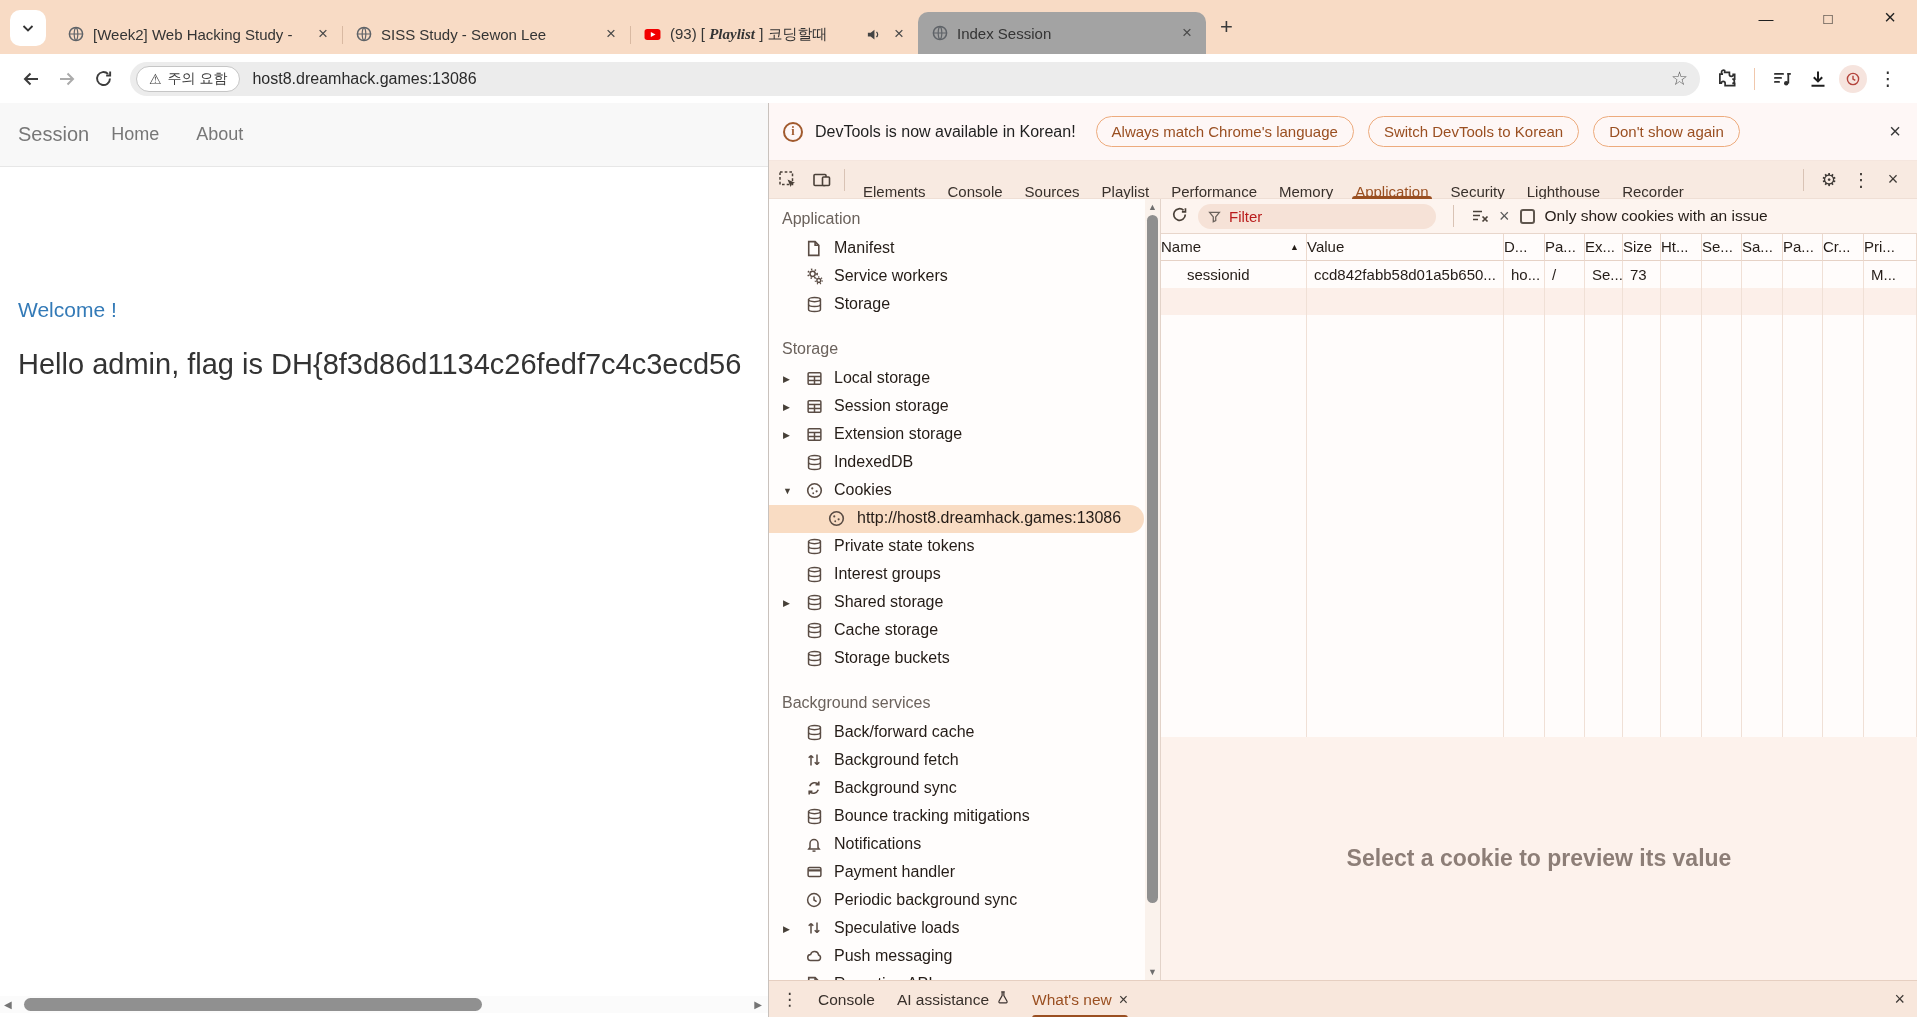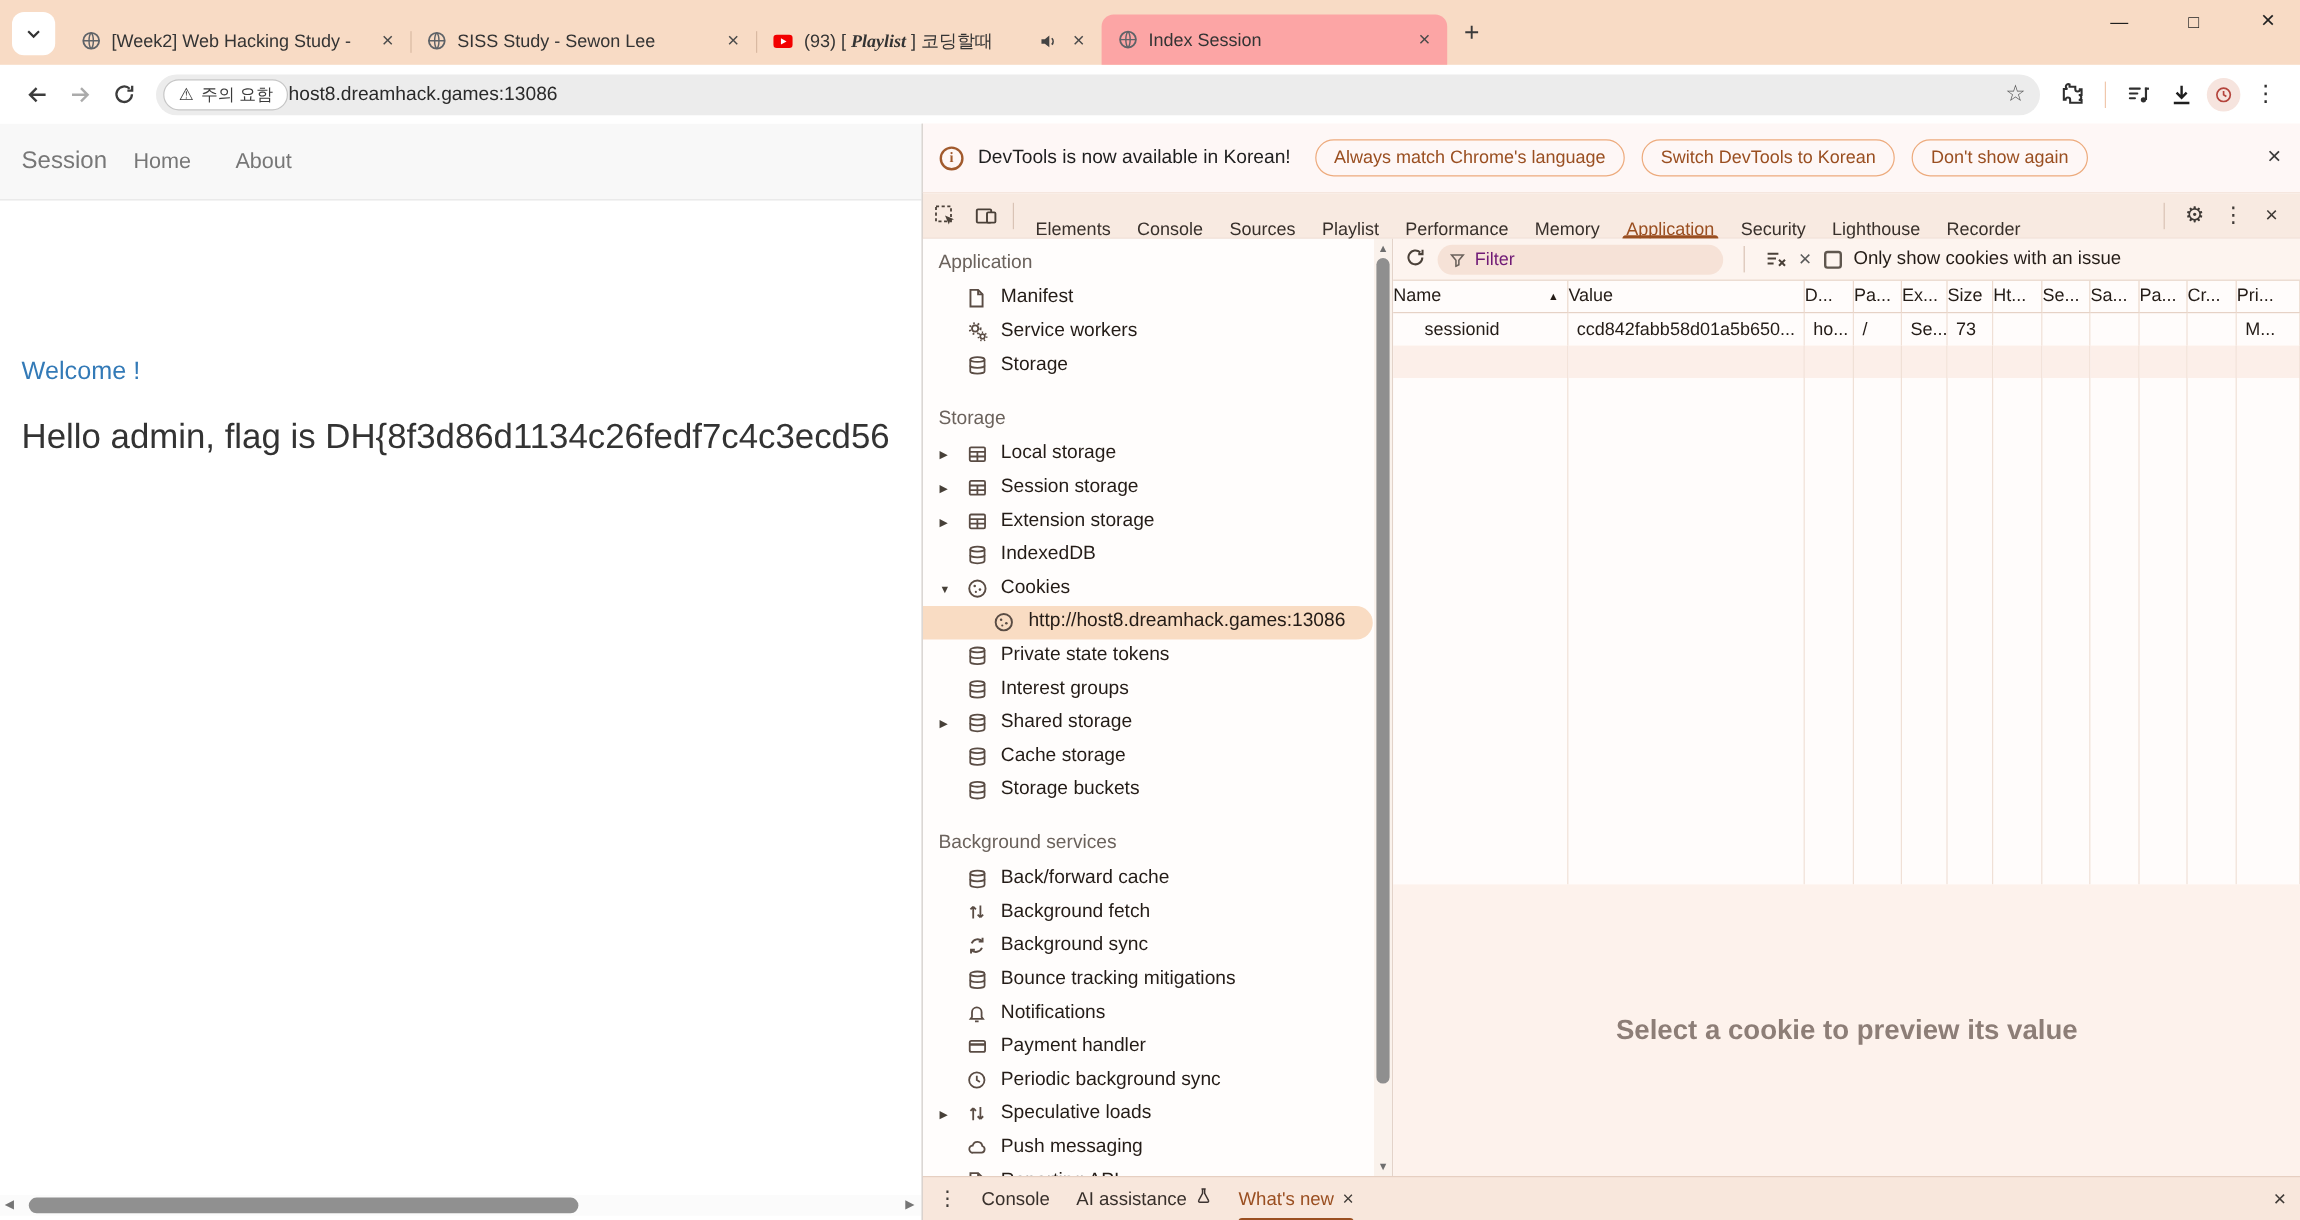--- a/index.html
+++ b/index.html
@@ -12,37 +12,37 @@
   }
   .icn { display:inline-flex; align-items:center; justify-content:center; }
   .icn svg { display:block; }
 
   
   .titlebar { height:54px; background:var(--peach); display:flex; align-items:flex-end; position:relative; }
   .tab-search { width:36px; height:36px; background:#fff; border-radius:10px; margin:0 8px 8px 10px; display:flex; align-items:center; justify-content:center; color:#333; }
   .tabs { display:flex; align-items:flex-end; height:54px; }
   .tab { width:288px; height:40px; margin-bottom:0; display:flex; align-items:center; padding:0 10px 0 14px; gap:9px; position:relative; color:#333; }
   .tab:not(.active):not(:first-child)::before { content:""; position:absolute; left:0; top:12px; height:18px; width:1px; background:#d9b9a2; }
-  .tab.active { background:#fca5a5; border-radius:10px 10px 0 0; height:42px;margin-top:14px; }
+  .tab.active { background:#a3a3a3; border-radius:10px 10px 0 0; height:42px;margin-top:14px; }
   .tab.active::before { display:none; }
   .tab-title { flex:1; font-size:15px; white-space:nowrap; overflow:hidden; text-overflow:ellipsis; color:#343434; }
   .tab-title .em { font-style:italic; font-weight:bold; font-family:"Liberation Serif","DejaVu Serif",serif; }
   .tab-close { font-size:17px; color:#4a4a4a; width:18px; text-align:center; flex:0 0 auto; }
   .newtab { font-size:22px; color:#3a3a3a; margin:0 0 14px 14px; }
   .wincontrols { position:absolute; right:8px; top:10px; display:flex; gap:24px; color:#1f1f1f; }
   .winbtn { width:38px; text-align:center; font-size:15px; }
   .winbtn.close { font-size:20px; line-height:15px; }
 
   
   .toolbar { height:49px; background:#fff; display:flex; align-items:center; padding:0 14px 0 16px; gap:6px; }
   .navbtn { width:30px; height:30px; display:flex; align-items:center; justify-content:center; color:#3c3c3c; }
   .navbtn.disabled { color:#a9a9a9; }
   .urlpill { flex:1; height:34px; background:#ececec; border-radius:17px; display:flex; align-items:center; padding:0 12px 0 6px; margin:0 6px; min-width:0; }
   .sec-badge { background:#fff; border:1px solid #c6c6c6; border-radius:14px; height:26px; display:flex; align-items:center; gap:6px; padding:0 12px; font-size:14px; color:#3b3b3b; flex:0 0 auto; }
-  .url-text { font-size:16px; color:#2a2a2a; flex:1; white-space:nowrap; overflow:hidden; }
+  .url-text { font-size:16px; color:#2a2a2a; margin-left:12px; flex:1; white-space:nowrap; overflow:hidden; }
   .star { color:#565656; font-size:19px; }
   .tb-sep { width:1px; height:22px; background:#f0c7ac; margin:0 6px; }
   .avatar { width:28px; height:28px; border-radius:50%; background:#f6e4de; display:flex; align-items:center; justify-content:center; color:#b4443c; }
 
   
   .page { position:absolute; left:0; top:103px; width:768px; bottom:0; background:#fff; overflow:hidden; }
   .devtools { position:absolute; left:768px; top:103px; right:0; bottom:0; background:#fffdfc; border-left:1px solid #c9c2bd; font-size:15px; }
 
   
   .site-nav { height:64px; background:#f8f8f8; border-bottom:1px solid #e7e7e7; display:flex; align-items:center; }
@@ -87,21 +87,21 @@
   .s-item.nested .s-label { left:88px; }
   .s-item.selected { background:var(--sel); width:calc(100% - 16px); border-radius:0 14px 14px 0; }
   .vscroll { position:absolute; right:0; top:0; bottom:0; width:15px; background:#faf2ec; }
   .vs-arrow { position:absolute; left:0; width:15px; text-align:center; font-size:9px; color:#6e6e6e; }
   .vs-thumb { position:absolute; left:2px; width:11px; top:16px; height:688px; background:#8f8f8f; border-radius:6px; }
 
   
   .dt-panel { flex:1; position:relative; background:#fffcfb; min-width:0; }
   .p-toolbar { height:35px; display:flex; align-items:center; gap:10px; padding-left:10px; border-bottom:1px solid #e8d6cb; background:#fdf4ef; }
   .p-reload { color:#4a4038; }
-  .filterpill { width:238px; height:25px; border-radius:13px; background:#f6e2d7; display:flex; align-items:center; gap:8px; padding:0 10px; color:#701a75; }
+  .filterpill { width:238px; height:25px; border-radius:13px; background:#f6e2d7; display:flex; align-items:center; gap:8px; padding:0 10px; color:#b91c1c; }
   .filterpill .ph { font-size:15px; }
   .p-icbtn { color:#4a4038; display:flex; align-items:center; }
   .p-x { font-size:18px; color:#5a5a5a; }
   .chk { width:15px; height:15px; border:2px solid #5f564e; border-radius:3px; background:transparent; flex:0 0 auto; }
   .chk-label { font-size:15.5px; color:#241c17; white-space:nowrap; }
 
   .cookie-table { position:absolute; top:35px; left:0; right:0; height:503px; display:grid; grid-template-rows:27px 27px 27px auto; }
   .th { font-size:15px; color:#241c17; line-height:26px; padding-left:0; border-right:1px solid #ecd9cd; border-bottom:1px solid #e6d2c6; position:relative; white-space:nowrap; overflow:hidden; }
   .sort { position:absolute; right:7px; top:0; font-size:9px; color:#241c17; }
   .td { font-size:15px; color:#241c17; line-height:27px; padding-left:7px; border-right:1px solid #f0e0d6; white-space:nowrap; overflow:hidden; }

